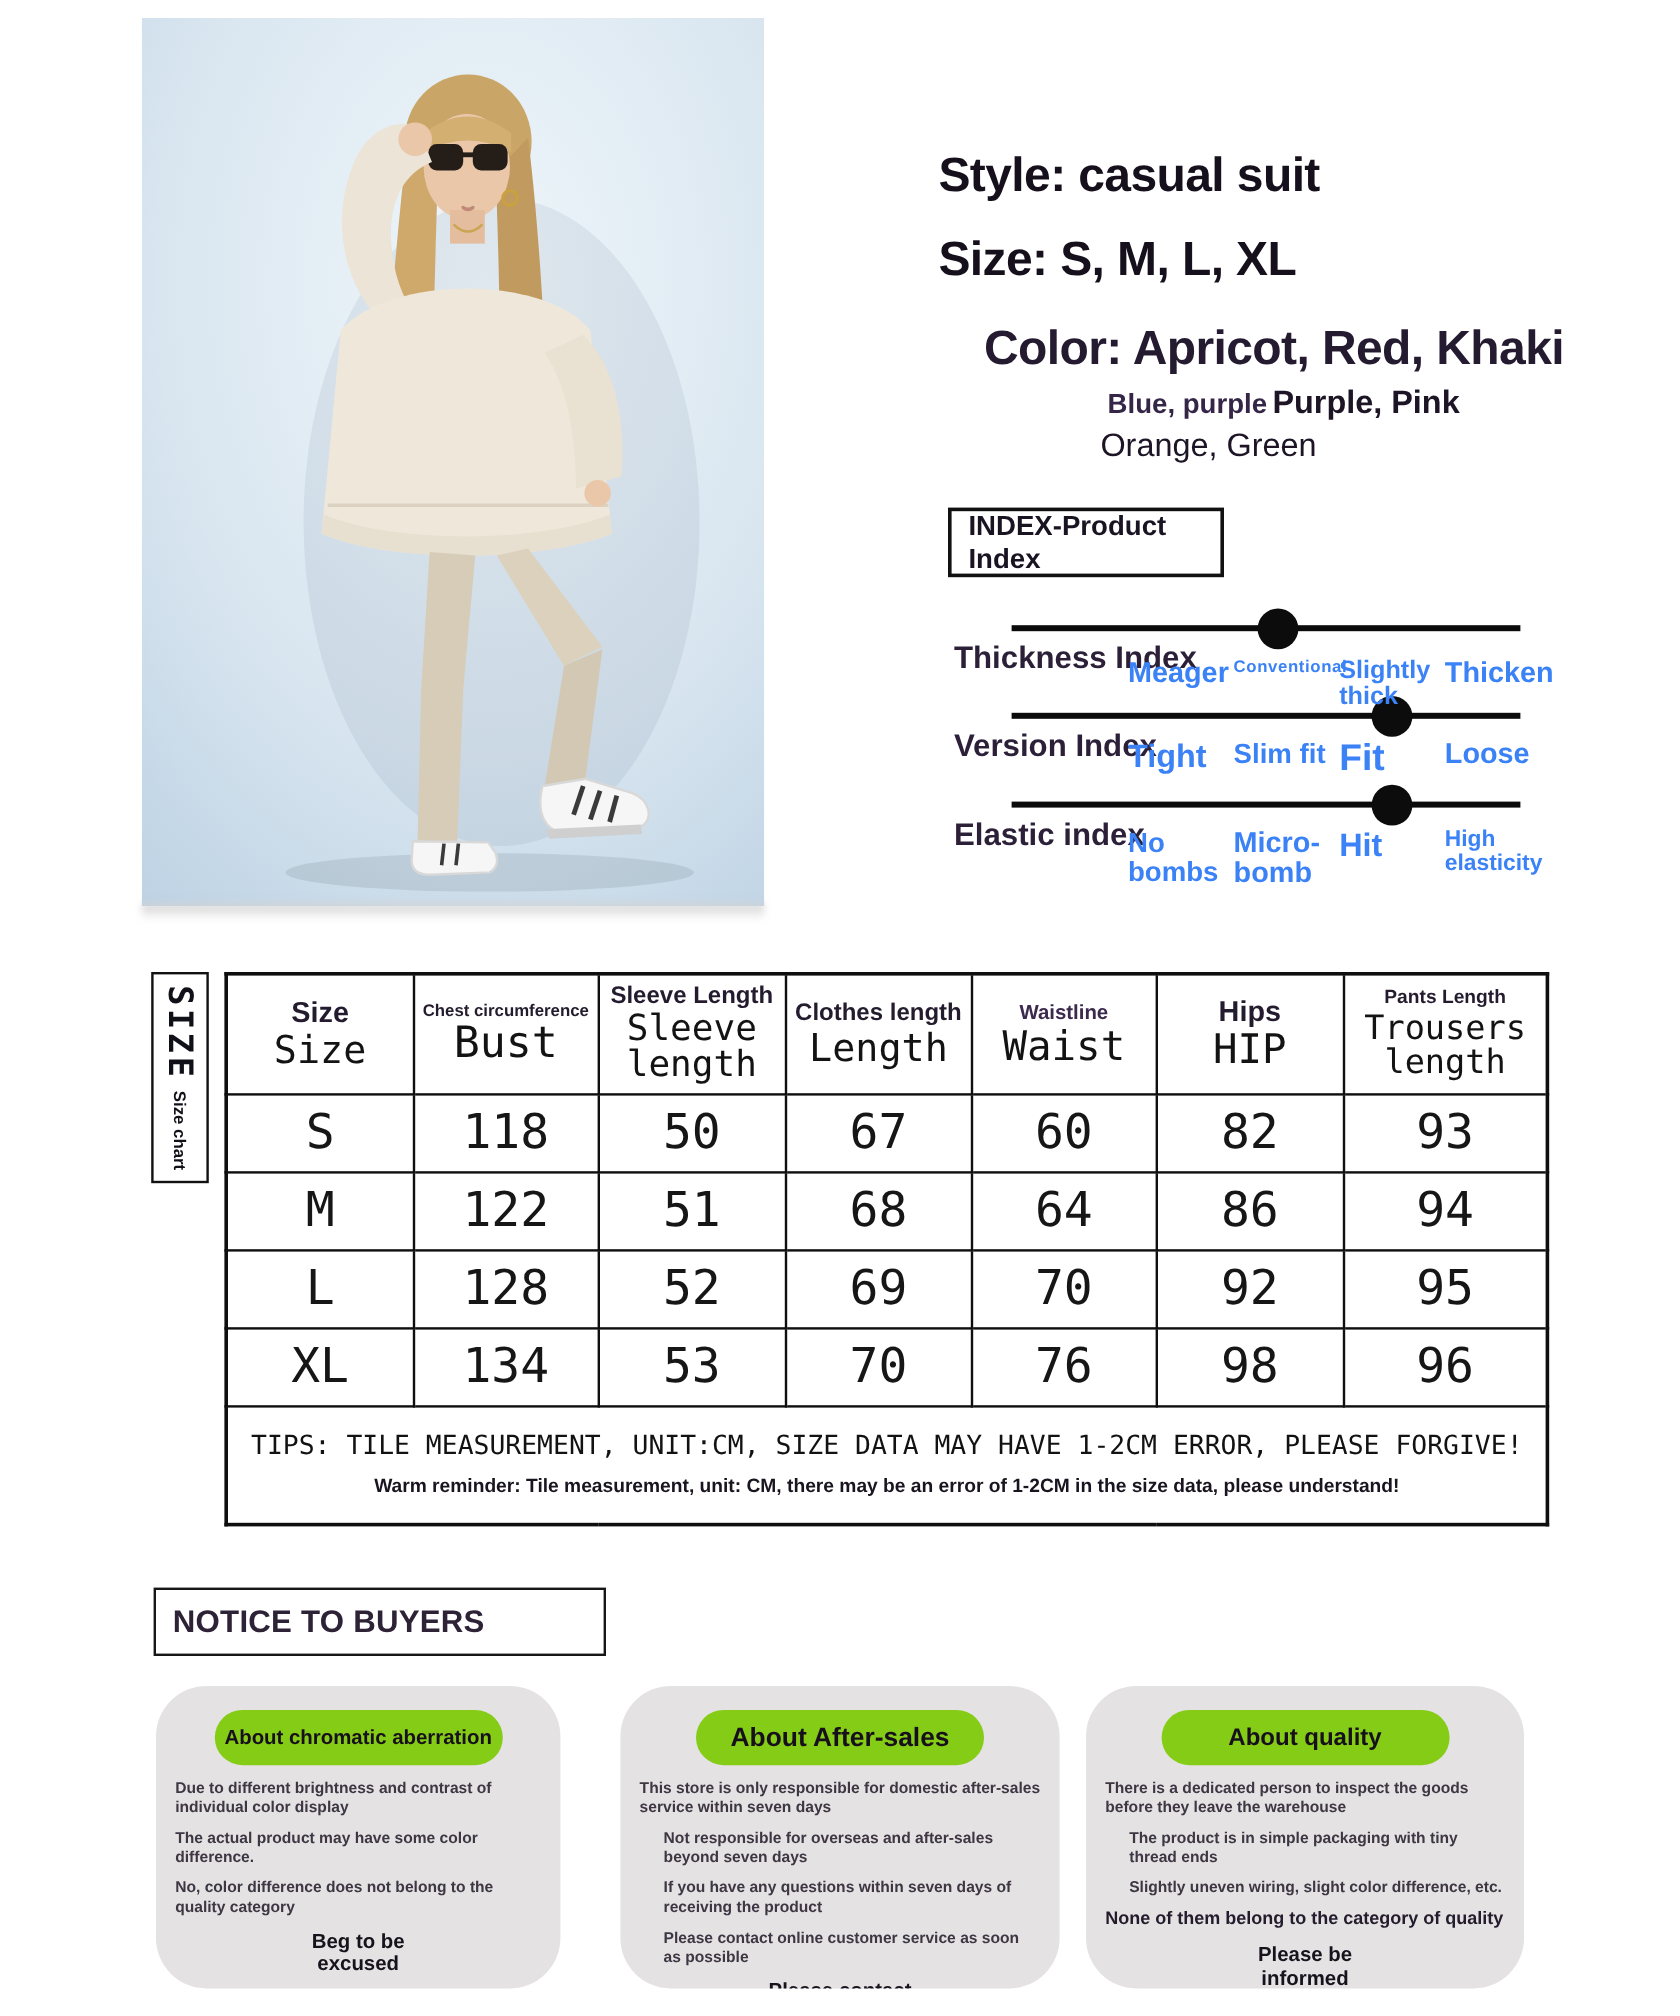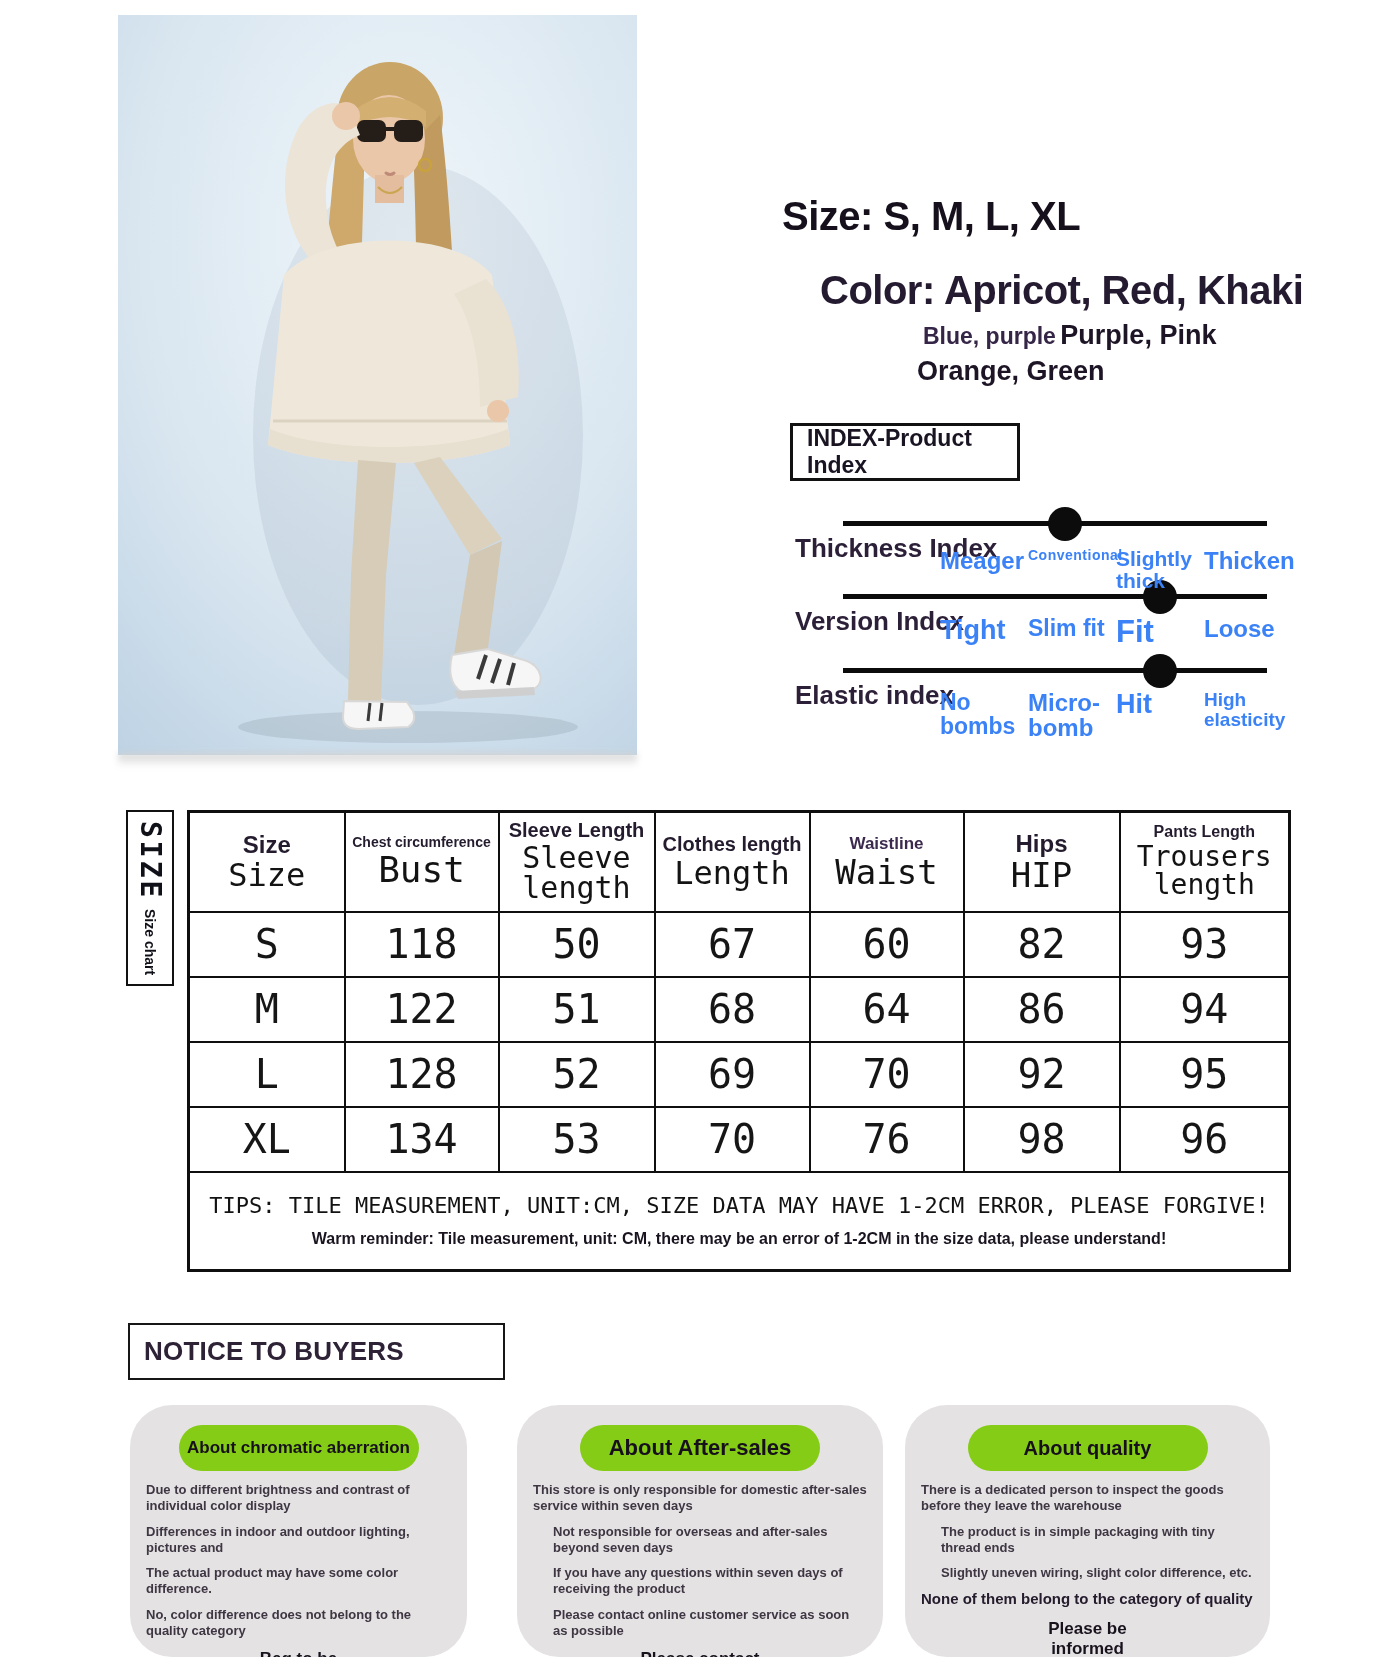--- a/index.html
+++ b/index.html
@@ -14,21 +14,21 @@
   
   .info-line{position:absolute;left:782px;font-weight:bold;font-size:40px;
              letter-spacing:-0.5px;color:#16101c;white-space:nowrap;}
   .model-line{top:44px;}
   .style-line{top:124px;}
   .size-line{top:194px;}
   .color-line{top:268px;color:#251b31;margin-left:38px;}
   .color-sub{position:absolute;left:923px;top:320px;white-space:nowrap;}
   .color-sub .small{font-weight:bold;font-size:23px;color:#352647;}
   .color-sub .big{font-weight:bold;font-size:27px;color:#1d1526;}
-  .color-sub2{position:absolute;left:917px;top:356px;font-weight:bold;font-size:27px;color:#1d1526;}
+  .color-sub2{position:absolute;left:917px;top:356px;font-weight:normal;font-size:27px;color:#1d1526;}
 
   
   .index-box{position:absolute;left:790px;top:423px;width:230px;height:58px;
              border:3px solid #111;display:flex;align-items:center;padding-left:14px;box-sizing:border-box;}
   .index-box span{font-weight:bold;font-size:23px;color:#1a1422;}
 
   .slider-label{position:absolute;left:795px;font-weight:bold;font-size:26px;color:#2c1f38;
                 white-space:nowrap;z-index:2;margin-top:25px;}
   .track{position:absolute;left:843px;width:424px;height:5px;background:#0b0b0b;z-index:1;}
   .dot{position:absolute;top:50%;transform:translate(-50%,-50%);width:34px;height:34px;
@@ -153,20 +153,21 @@
       <line x1="382" y1="644" x2="374" y2="668" stroke="#3a3a3a" stroke-width="4"></line>
       <line x1="396" y1="648" x2="390" y2="670" stroke="#3a3a3a" stroke-width="4"></line>
       <path d="M336,676 L416,672 L417,680 L340,684 Z" fill="#cfcfcf"></path>
       <path d="M226,686 L225,702 Q225,714 241,714 L290,712 Q299,707 295,696 L289,687 Z" fill="#f6f6f6" stroke="#d8d8d8" stroke-width="2"></path>
       <line x1="252" y1="688" x2="250" y2="706" stroke="#3a3a3a" stroke-width="3"></line>
       <line x1="264" y1="688" x2="262" y2="706" stroke="#3a3a3a" stroke-width="3"></line>
     </svg>
   </div>
   <div class="photo-shadow"></div>
 
+  <div class="info-line style-line">Style: casual suit</div>
   <div class="info-line size-line">Size: S, M, L, XL</div>
   <div class="info-line color-line">Color: Apricot, Red, Khaki</div>
   <div class="color-sub">
     <span class="small">Blue, purple</span>
     <span class="big">Purple, Pink</span>
   </div>
   <div class="color-sub2">Orange, Green</div>
 
   <div class="index-box">
     <span>INDEX-Product Index</span>
@@ -299,21 +300,20 @@
   <div class="notice-box">
     <span>NOTICE TO BUYERS</span>
   </div>
 
   <div class="card card1">
     <div class="pill">
       <span>About chromatic aberration</span>
     </div>
     <div class="card-body">
       <p>Due to different brightness and contrast of individual color display</p>
-      <p>Differences in indoor and outdoor lighting, pictures and</p>
       <p>The actual product may have some color difference.</p>
       <p>No, color difference does not belong to the quality category</p>
     </div>
     <div class="card-foot">Beg to be excused</div>
   </div>
 
   <div class="card card2">
     <div class="pill">
       <span>About After-sales</span>
     </div>

